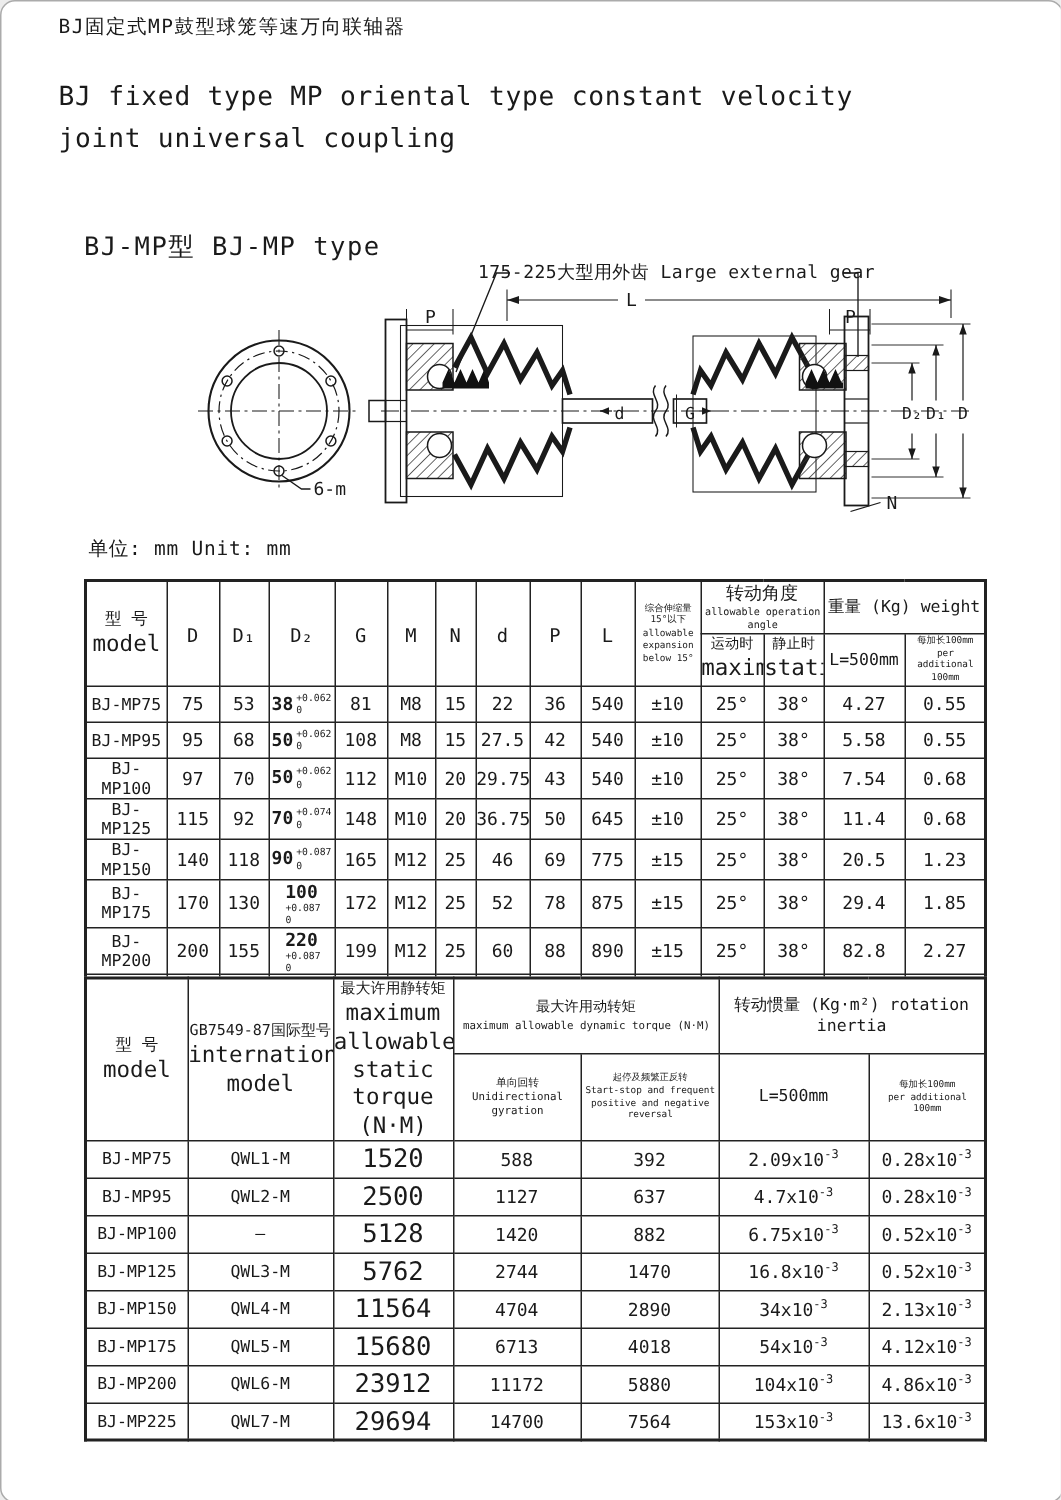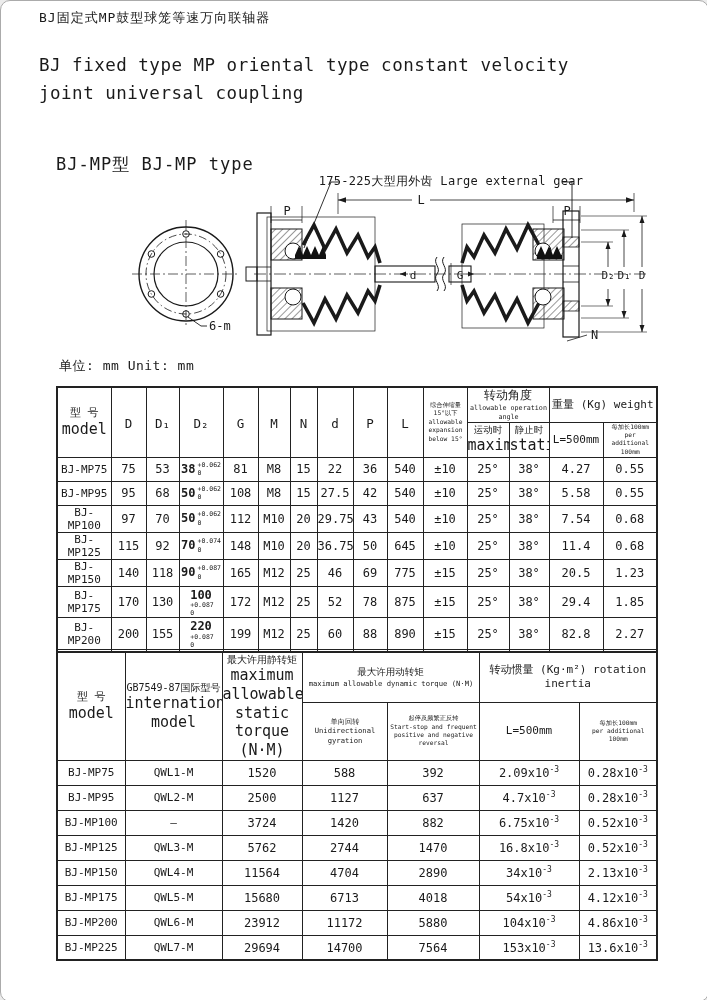--- a/index.html
+++ b/index.html
@@ -25,21 +25,21 @@
   .t2 thead tr.hr1{height:28px;} .t2 thead tr.hr2{height:29px;}
   .t1 tbody tr{height:24px;} .t2 tbody tr{height:25px;}
   .h-zh{display:block;font-size:11px;line-height:1.3;}
   .h-en{display:block;font-size:15px;line-height:1.25;letter-spacing:0;text-align:center;}
   .h-sym{font-size:12.5px;}
   .h-t{display:block;font-size:6.5px;line-height:1.3;transform:scale(.96);}
   .t1 tbody td{font-size:12px;}
   .t1 tbody td:first-child{font-size:11px;}
   .t2 tbody td{font-size:12px;}
   .t2 tbody td:first-child,.t2 tbody td:nth-child(2){font-size:11px;}
-  .t2 tbody td:nth-child(3){font-size:12px;}
+  .t2 tbody td:nth-child(3){font-size:17px;}
   td sup{font-size:8px;line-height:0;}
   .c-tol .tv{font-size:12px;vertical-align:middle;font-weight:bold;}
   .ts{display:inline-flex;flex-direction:column;font-size:6.5px;line-height:1.25;
       margin-left:2px;text-align:left;vertical-align:middle;}
 </style>
 </head>
 <body>
 
 <div class="page">
 
@@ -470,21 +470,21 @@
           <td>QWL2-M</td>
           <td>2500</td>
           <td>1127</td>
           <td>637</td>
           <td><span class="tv">4.7x10</span><sup>-3</sup></td>
           <td><span class="tv">0.28x10</span><sup>-3</sup></td>
         </tr>
         <tr>
           <td>BJ-MP100</td>
           <td>—</td>
-          <td>3724</td>
+          <td>5128</td>
           <td>1420</td>
           <td>882</td>
           <td><span class="tv">6.75x10</span><sup>-3</sup></td>
           <td><span class="tv">0.52x10</span><sup>-3</sup></td>
         </tr>
         <tr>
           <td>BJ-MP125</td>
           <td>QWL3-M</td>
           <td>5762</td>
           <td>2744</td>

